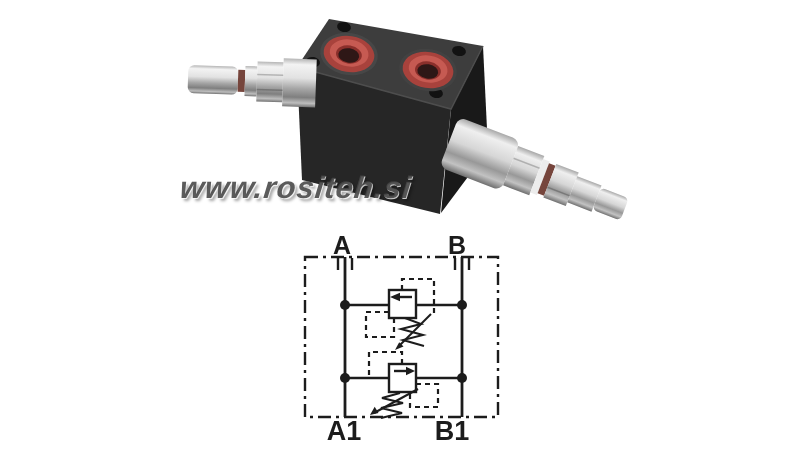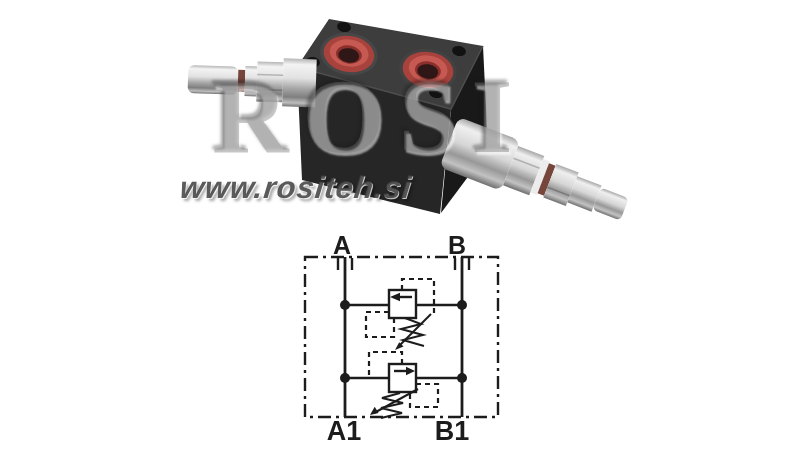--- a/index.html
+++ b/index.html
@@ -145,15 +145,14 @@
 
       <g class="schText" stroke="none" fill="#1c1c1c">
         <text x="342" y="254" font-size="25" text-anchor="middle">A</text>
         <text x="457" y="254" font-size="25" text-anchor="middle">B</text>
         <text x="344" y="440" font-size="27" text-anchor="middle">A1</text>
         <text x="452" y="440" font-size="27" text-anchor="middle">B1</text>
       </g>
     </g>
   </svg>
 
-  <div class="wm-brand">ROSI</div>
   <div class="wm-url">www.rositeh.si</div>
 </div>
 
 </body></html>

